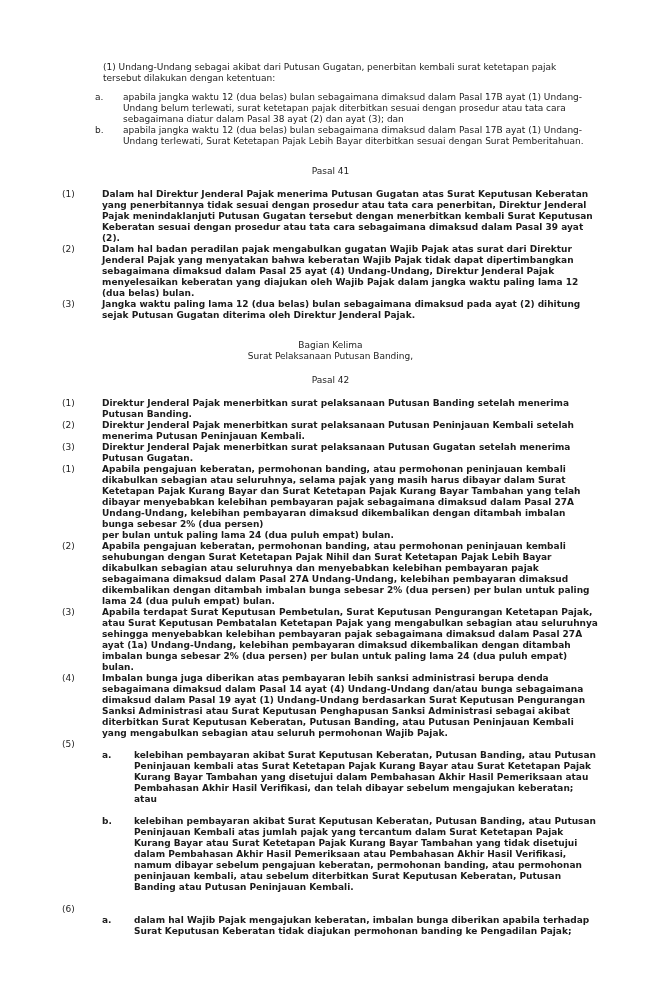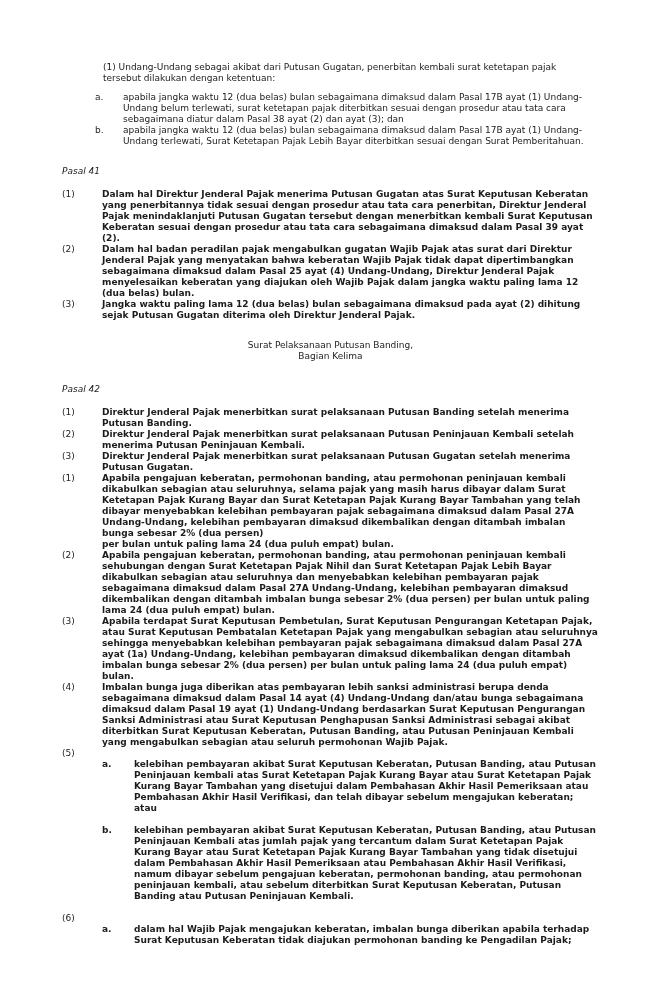--- a/index.html
+++ b/index.html
@@ -25,26 +25,26 @@
   .num { flex: 0 0 40px; }
   .txt { flex: 1; white-space: pre-line; font-weight: bold; }
   
   .subrow { display: flex; align-items: flex-start; }
   .sublabel { flex: 0 0 28px; }
   .row .sublabel { flex: 0 0 32px; }
   .subtext { flex: 1; white-space: pre-line; }
   
   .heading {
     margin: 19px 0 12px 0;
+    text-align: center;
     font-size: 9px;
     font-weight: normal;
     line-height: 11px;
-    font-style: italic;
   }
-  .heading.tight { margin-top: 22px; }
+  .heading.tight { margin-top: 13px; }
   .heading-group {
     margin-top: 19px;
     text-align: center;
   }
 </style>
 </head>
 <body>
 
 <div class="page">
 
@@ -70,22 +70,22 @@
       <span class="num">(2)</span>
       <span class="txt">Dalam hal badan peradilan pajak mengabulkan gugatan Wajib Pajak atas surat dari Direktur Jenderal Pajak yang menyatakan bahwa keberatan Wajib Pajak tidak dapat dipertimbangkan sebagaimana dimaksud dalam Pasal 25 ayat (4) Undang-Undang, Direktur Jenderal Pajak menyelesaikan keberatan yang diajukan oleh Wajib Pajak dalam jangka waktu paling lama 12 (dua belas) bulan.</span>
     </div>
     <div class="row">
       <span class="num">(3)</span>
       <span class="txt">Jangka waktu paling lama 12 (dua belas) bulan sebagaimana dimaksud pada ayat (2) dihitung sejak Putusan Gugatan diterima oleh Direktur Jenderal Pajak.</span>
     </div>
   </section>
 
   <div class="heading-group">
+    <div>Bagian Kelima</div>
     <div>Surat Pelaksanaan Putusan Banding,</div>
-    <div>Bagian Kelima</div>
   </div>
 
   <h2 class="heading tight">Pasal 42</h2>
   <section>
     <div class="row">
       <span class="num">(1)</span>
       <span class="txt">Direktur Jenderal Pajak menerbitkan surat pelaksanaan Putusan Banding setelah menerima Putusan Banding.</span>
     </div>
     <div class="row">
       <span class="num">(2)</span>

